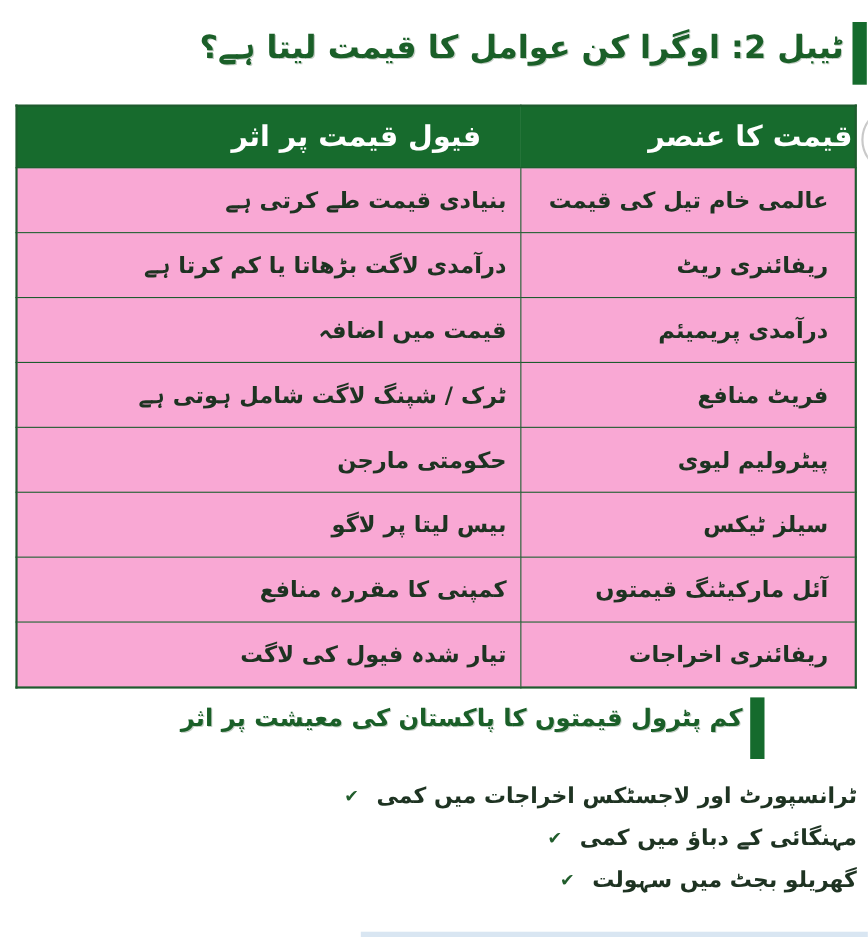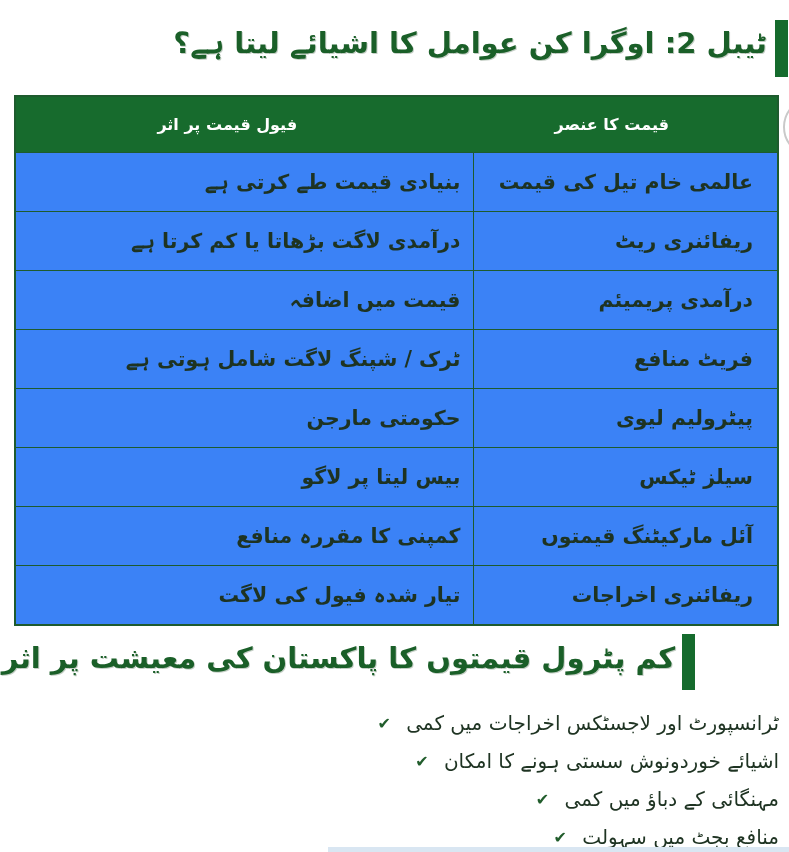--- a/index.html
+++ b/index.html
@@ -25,72 +25,72 @@
   }
   .price-table col.c-factor{width:305px;}
   .price-table col.c-effect{width:458px;}
   .price-table th,.price-table td{
     border:1.5px solid #1E5B2E;vertical-align:middle;
     font-weight:bold;
   }
   .price-table{border:2px solid #1E5B2E;}
   .price-table thead th{
     background:#176B2D;color:#ffffff;height:53px;
-    font-size:16px;text-align:center;border-color:#176B2D;
+    font-size:26px;text-align:right;border-color:#176B2D;
     border-bottom-color:#1E5B2E;
   }
-  .price-table thead th.h-factor{padding-left:6px;padding-right:33px;}
+  .price-table thead th.h-factor{padding-left:6px;padding-right:2px;}
   .price-table thead th.h-effect{padding-right:35px;}
   .price-table tbody td{
-    background:#3b82f6;color:#1E3322;height:56px;
+    background:#f9a8d4;color:#1E3322;height:56px;
     font-size:20.5px;text-align:right;
   }
   .price-table tbody td.factor{padding-right:24px;padding-left:4px;}
   .price-table tbody td.effect{padding-right:12px;padding-left:4px;}
   
   .edge-circle{
     position:absolute;left:783px;top:97px;width:60px;height:60px;
     border-radius:50%;background:#ffffff;border:2px solid #C9C9C9;
     box-sizing:border-box;
   }
   
   .t2-bar{
     position:absolute;top:634px;right:94px;width:13px;height:56px;
     background:#156B2D;
   }
   .t2-text{
     position:absolute;top:641px;right:114px;
     direction:rtl;text-align:center;white-space:nowrap;
-    font-size:29px;font-weight:bold;color:#1A5F28;
+    font-size:22px;font-weight:bold;color:#1A5F28;
     text-shadow:1px 1px 0 rgba(20,60,25,.25);
   }
   
   .bullets{
     position:absolute;top:704px;right:10px;left:10px;
     direction:rtl;text-align:right;
   }
   .bullet{
     height:38px;line-height:38px;white-space:nowrap;
-    font-size:20px;font-weight:normal;color:#1E3322;
+    font-size:20px;font-weight:bold;color:#1E3322;
   }
   .bullet .check{
     display:inline-block;margin-right:9px;color:#215D2C;
     font-size:16px;transform:translateY(-1px);
   }
   
   .bottom-strip{
     position:absolute;left:328px;right:0;bottom:0;height:5px;
     background:#D9E6F2;
   }
 </style>
 </head>
 <body>
 
 <div class="t1-bar"></div>
-<div class="t1-text">ٹیبل 2: اوگرا کن عوامل کا اشیائے لیتا ہے؟</div>
+<div class="t1-text">ٹیبل 2: اوگرا کن عوامل کا قیمت لیتا ہے؟</div>
 
 <table class="price-table">
   <colgroup>
       <col class="c-factor">
       <col class="c-effect">
     </colgroup>
   <thead>
     <tr>
       <th class="h-factor">قیمت کا عنصر</th>
       <th class="h-effect">فیول قیمت پر اثر</th>
@@ -136,26 +136,22 @@
 
 <div class="t2-bar"></div>
 <div class="t2-text">کم پٹرول قیمتوں کا پاکستان کی معیشت پر اثر</div>
 
 <div class="bullets">
   <div class="bullet">
     <span>ٹرانسپورٹ اور لاجسٹکس اخراجات میں کمی</span>
     <span class="check">✔</span>
   </div>
   <div class="bullet">
-    <span>اشیائے خوردونوش سستی ہونے کا امکان</span>
-    <span class="check">✔</span>
-  </div>
-  <div class="bullet">
     <span>مہنگائی کے دباؤ میں کمی</span>
     <span class="check">✔</span>
   </div>
   <div class="bullet">
-    <span>منافع بجٹ میں سہولت</span>
+    <span>گھریلو بجٹ میں سہولت</span>
     <span class="check">✔</span>
   </div>
 </div>
 
 <div class="bottom-strip"></div>
 
 </body></html>

